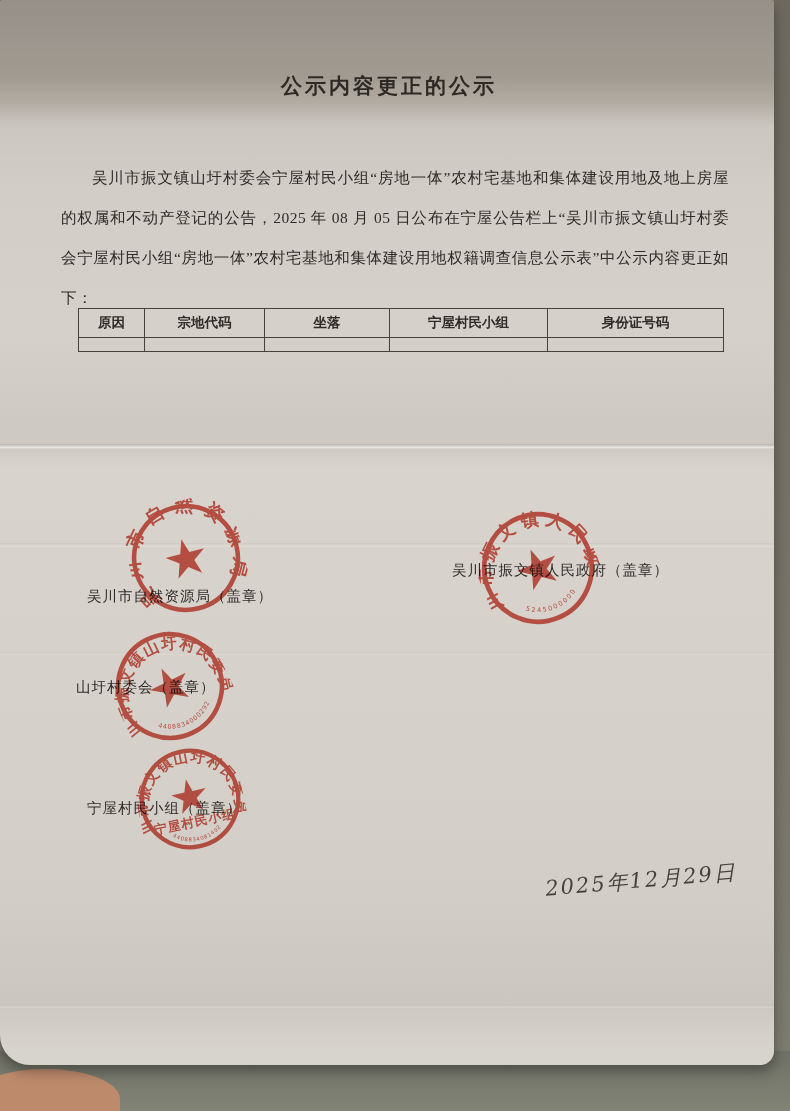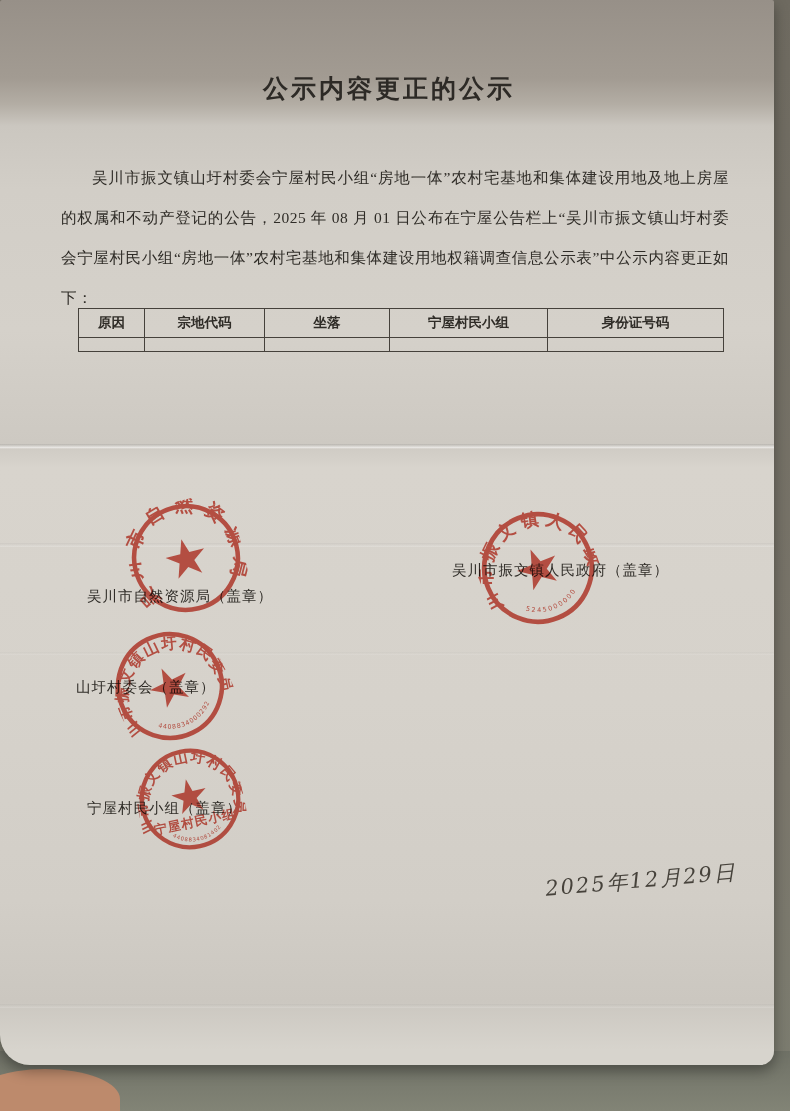--- a/index.html
+++ b/index.html
@@ -23,21 +23,21 @@
   }
   .crease{position:absolute;left:0;right:16px;pointer-events:none;}
   .crease.c1{top:444px;height:5px;background:linear-gradient(180deg,rgba(0,0,0,.10),rgba(255,255,255,.5) 70%,rgba(255,255,255,0));}
   .crease.c2{top:543px;height:4px;opacity:.55;background:linear-gradient(180deg,rgba(0,0,0,.08),rgba(255,255,255,.4));}
   .crease.c3{top:652px;height:3px;opacity:.35;background:linear-gradient(180deg,rgba(0,0,0,.08),rgba(255,255,255,.35));}
   .crease.c4{top:1004px;height:4px;opacity:.4;background:linear-gradient(180deg,rgba(0,0,0,.09),rgba(255,255,255,.4));}
 
   .doc-title{
     position:absolute;left:0;right:12px;top:72px;text-align:center;
     font-family:"Liberation Sans","DejaVu Sans",sans-serif;
-    font-weight:bold;font-size:25px;letter-spacing:3px;color:#2d2a26;
+    font-weight:bold;font-size:21px;letter-spacing:3px;color:#2d2a26;
   }
   .doc-paragraph{
     position:absolute;left:61px;top:158px;width:668px;
     font-size:15.5px;line-height:40px;color:#2f2c27;
     text-align:justify;text-indent:2em;letter-spacing:.5px;
   }
   table.notice{
     position:absolute;left:78px;top:308px;width:645px;
     border-collapse:collapse;table-layout:fixed;
     color:#2f2c27;
@@ -73,21 +73,21 @@
 <div class="finger"></div>
 
 <div class="paper"></div>
 <div class="crease c1"></div>
 <div class="crease c2"></div>
 <div class="crease c3"></div>
 <div class="crease c4"></div>
 
 <div class="doc-title">公示内容更正的公示</div>
 
-<div class="doc-paragraph">吴川市振文镇山圩村委会宁屋村民小组“房地一体”农村宅基地和集体建设用地及地上房屋的权属和不动产登记的公告，2025 年 08 月 01 日公布在宁屋公告栏上“吴川市振文镇山圩村委会宁屋村民小组“房地一体”农村宅基地和集体建设用地权籍调查信息公示表”中公示内容更正如下：</div>
+<div class="doc-paragraph">吴川市振文镇山圩村委会宁屋村民小组“房地一体”农村宅基地和集体建设用地及地上房屋的权属和不动产登记的公告，2025 年 08 月 05 日公布在宁屋公告栏上“吴川市振文镇山圩村委会宁屋村民小组“房地一体”农村宅基地和集体建设用地权籍调查信息公示表”中公示内容更正如下：</div>
 
 <table class="notice">
   <colgroup>
     <col class="c-reason">
       <col class="c-code">
       <col class="c-loc">
       <col class="c-orig">
       <col class="c-corr">
   </colgroup>
   <tbody>

